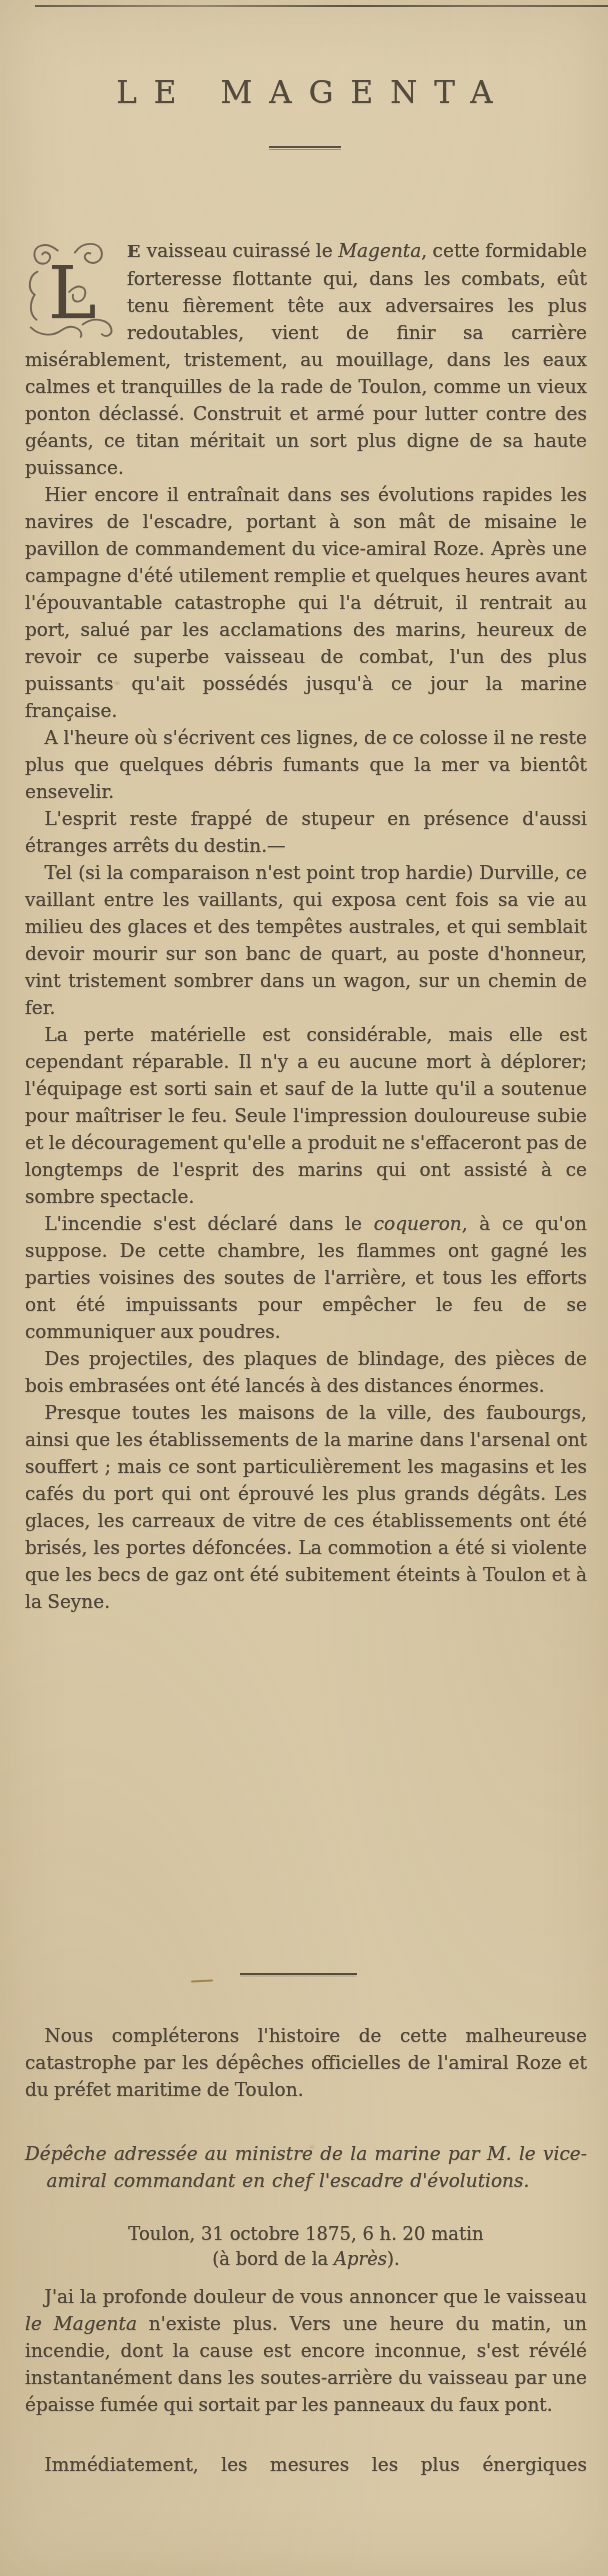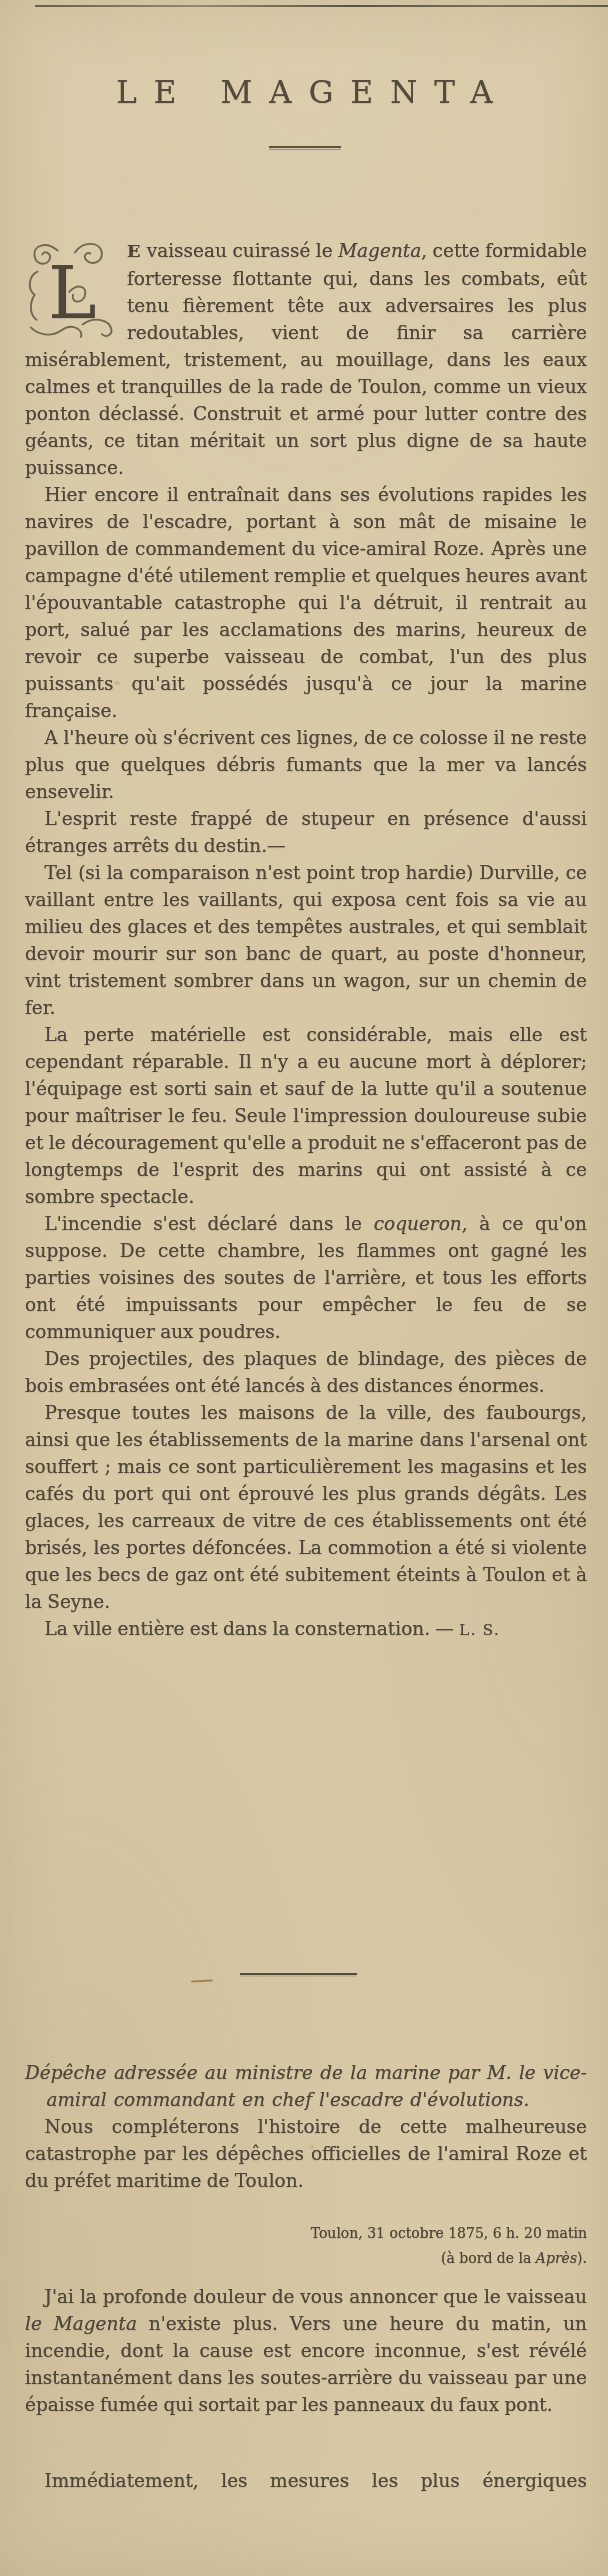--- a/index.html
+++ b/index.html
@@ -49,23 +49,23 @@
   }
   .section-divider-wrap .stray {
     position:absolute; left:191px; top:6.8px; width:21.5px; height:2px;
     background:#a18350; transform:rotate(-3deg); border-radius:2px;
   }
   .dispatch { position:absolute; top:2022px; left:25px; width:562px; }
   .dispatch .heading {
     margin:37px 0 0; font-style:italic; text-align:justify;
     padding-left:21.5px; text-indent:-21.5px; word-spacing:1px;
   }
-  .dateline { margin-top:27px; text-align:right; font-size:14px; line-height:25px; }
+  .dateline { margin-top:27px; text-align:center; font-size:18px; line-height:25px; }
   .dispatch p.p1 { margin-top:12px; }
-  .dispatch p.p2 { margin-top:49px; text-align-last:justify; }
+  .dispatch p.p2 { margin-top:33px; text-align-last:justify; }
   i { }
 </style>
 </head>
 <body>
 
 <div class="top-rule"></div>
 
 <h1 class="title ink">LE MAGENTA</h1>
 <div class="title-divider"></div>
 
@@ -75,38 +75,37 @@
             <path d="M34 12 C22 2 8 6 10 18 C12 28 24 28 26 20 C27 14 20 12 18 16"></path>
             <path d="M52 14 C60 2 78 2 80 14 C81 24 70 28 64 22 C60 18 64 13 68 15"></path>
             <path d="M13 34 C4 38 2 52 10 58 C5 66 4 78 12 84"></path>
             <path d="M6 92 C16 102 30 101 38 95 C50 86 62 96 58 102"></path>
             <path d="M60 89 C72 80 88 84 90 94 C91 100 84 103 80 99"></path>
             <path d="M46 55 C56 45 66 50 62 60 C58 68 48 66 50 58"></path>
           </g>
           <text x="24" y="82" font-size="76" font-family="DejaVu Serif, Liberation Serif, serif" fill="#50463a">L</text>
         </svg></span><span class="lead-initial">E</span> <span>vaisseau cuirassé le <i>Magenta</i>, cette formidable forteresse flottante qui, dans les combats, eût tenu fièrement tête aux adversaires les plus redoutables, vient de finir sa carrière misérablement, tristement, au mouillage, dans les eaux calmes et tranquilles de la rade de Toulon, comme un vieux ponton déclassé. Construit et armé pour lutter contre des géants, ce titan méritait un sort plus digne de sa haute puissance.</span></p>
   <p class="para">Hier encore il entraînait dans ses évolutions rapides les navires de l'escadre, portant à son mât de misaine le pavillon de commandement du vice-amiral Roze. Après une campagne d'été utilement remplie et quelques heures avant l'épouvantable catastrophe qui l'a détruit, il rentrait au port, salué par les acclamations des marins, heureux de revoir ce superbe vaisseau de combat, l'un des plus puissants qu'ait possédés jusqu'à ce jour la marine française.</p>
-  <p class="para">A l'heure où s'écrivent ces lignes, de ce colosse il ne reste plus que quelques débris fumants que la mer va lancés ensevelir.</p>
+  <p class="para">A l'heure où s'écrivent ces lignes, de ce colosse il ne reste plus que quelques débris fumants que la mer va bientôt ensevelir.</p>
   <p class="para">L'esprit reste frappé de stupeur en présence d'aussi étranges arrêts du destin.—</p>
   <p class="para">Tel (si la comparaison n'est point trop hardie) Durville, ce vaillant entre les vaillants, qui exposa cent fois sa vie au milieu des glaces et des tempêtes australes, et qui semblait devoir mourir sur son banc de quart, au poste d'honneur, vint tristement sombrer dans un wagon, sur un chemin de fer.</p>
   <p class="para">La perte matérielle est considérable, mais elle est cependant réparable. Il n'y a eu aucune mort à déplorer; l'équipage est sorti sain et sauf de la lutte qu'il a soutenue pour maîtriser le feu. Seule l'impression douloureuse subie et le découragement qu'elle a produit ne s'effaceront pas de longtemps de l'esprit des marins qui ont assisté à ce sombre spectacle.</p>
   <p class="para">L'incendie s'est déclaré dans le <i>coqueron</i>, à ce qu'on suppose. De cette chambre, les flammes ont gagné les parties voisines des soutes de l'arrière, et tous les efforts ont été impuissants pour empêcher le feu de se communiquer aux poudres.</p>
   <p class="para">Des projectiles, des plaques de blindage, des pièces de bois embrasées ont été lancés à des distances énormes.</p>
   <p class="para">Presque toutes les maisons de la ville, des faubourgs, ainsi que les établissements de la marine dans l'arsenal ont souffert ; mais ce sont particulièrement les magasins et les cafés du port qui ont éprouvé les plus grands dégâts. Les glaces, les carreaux de vitre de ces établissements ont été brisés, les portes défoncées. La commotion a été si violente que les becs de gaz ont été subitement éteints à Toulon et à la Seyne.</p>
-  <p class="para signoff"><span>La ville entière est dans la consternation. — </span><span class="sc">L. S.</span></p>
 </div>
 
 <div class="section-divider-wrap">
   <span class="stray"></span>
   <span class="line"></span>
 </div>
 
 <div class="dispatch ink">
+  <p class="para">Nous compléterons l'histoire de cette malheureuse catastrophe par les dépêches officielles de l'amiral Roze et du préfet maritime de Toulon.</p>
   <p class="para heading">Dépêche adressée au ministre de la marine par M. le vice-amiral commandant en chef l'escadre d'évolutions.</p>
-  <p class="para">Nous compléterons l'histoire de cette malheureuse catastrophe par les dépêches officielles de l'amiral Roze et du préfet maritime de Toulon.</p>
   <div class="dateline">
     <div>Toulon, 31 octobre 1875, 6 h. 20 matin</div>
     <div>(à bord de la <i>Après</i>).</div>
   </div>
   <p class="para p1">J'ai la profonde douleur de vous annoncer que le vaisseau <i>le Magenta</i> n'existe plus. Vers une heure du matin, un incendie, dont la cause est encore inconnue, s'est révélé instantanément dans les soutes-arrière du vaisseau par une épaisse fumée qui sortait par les panneaux du faux pont.</p>
   <p class="para p2">Immédiatement, les mesures les plus énergiques</p>
 </div>
 
 
 </body></html>

